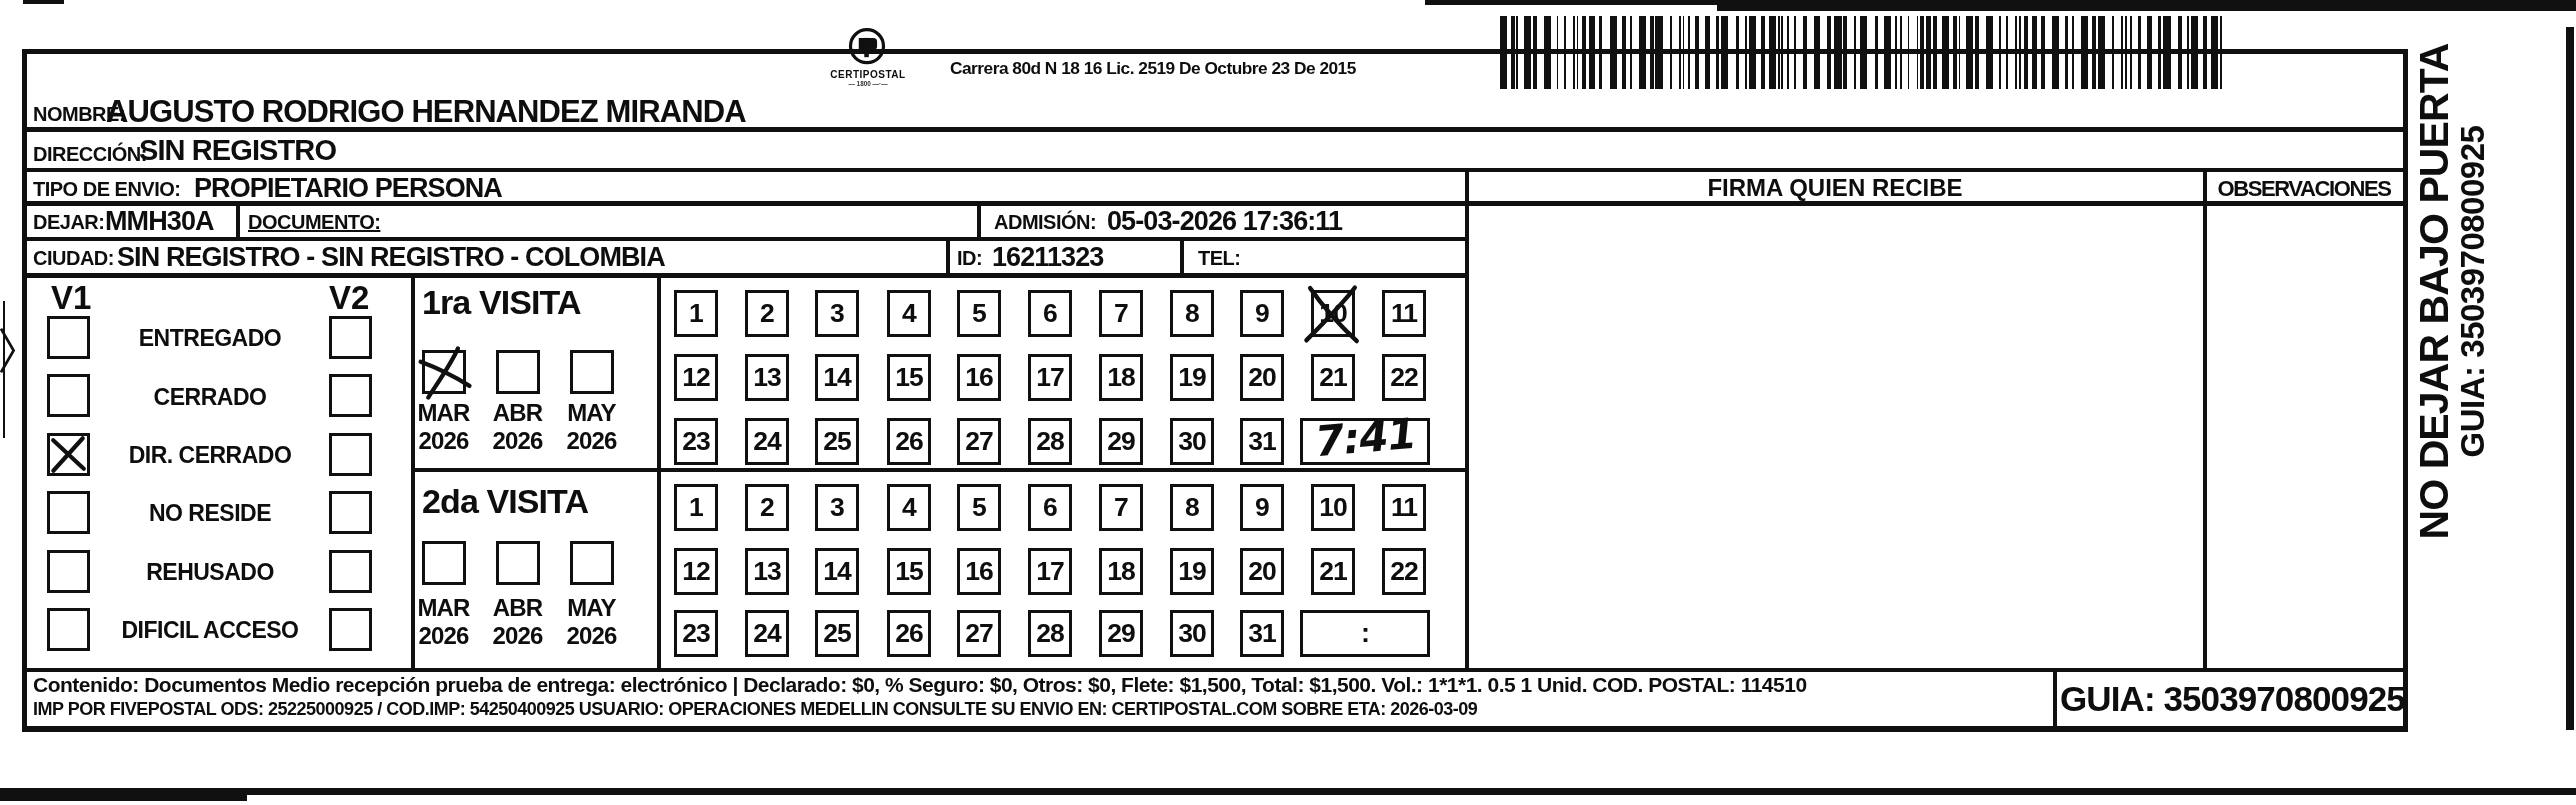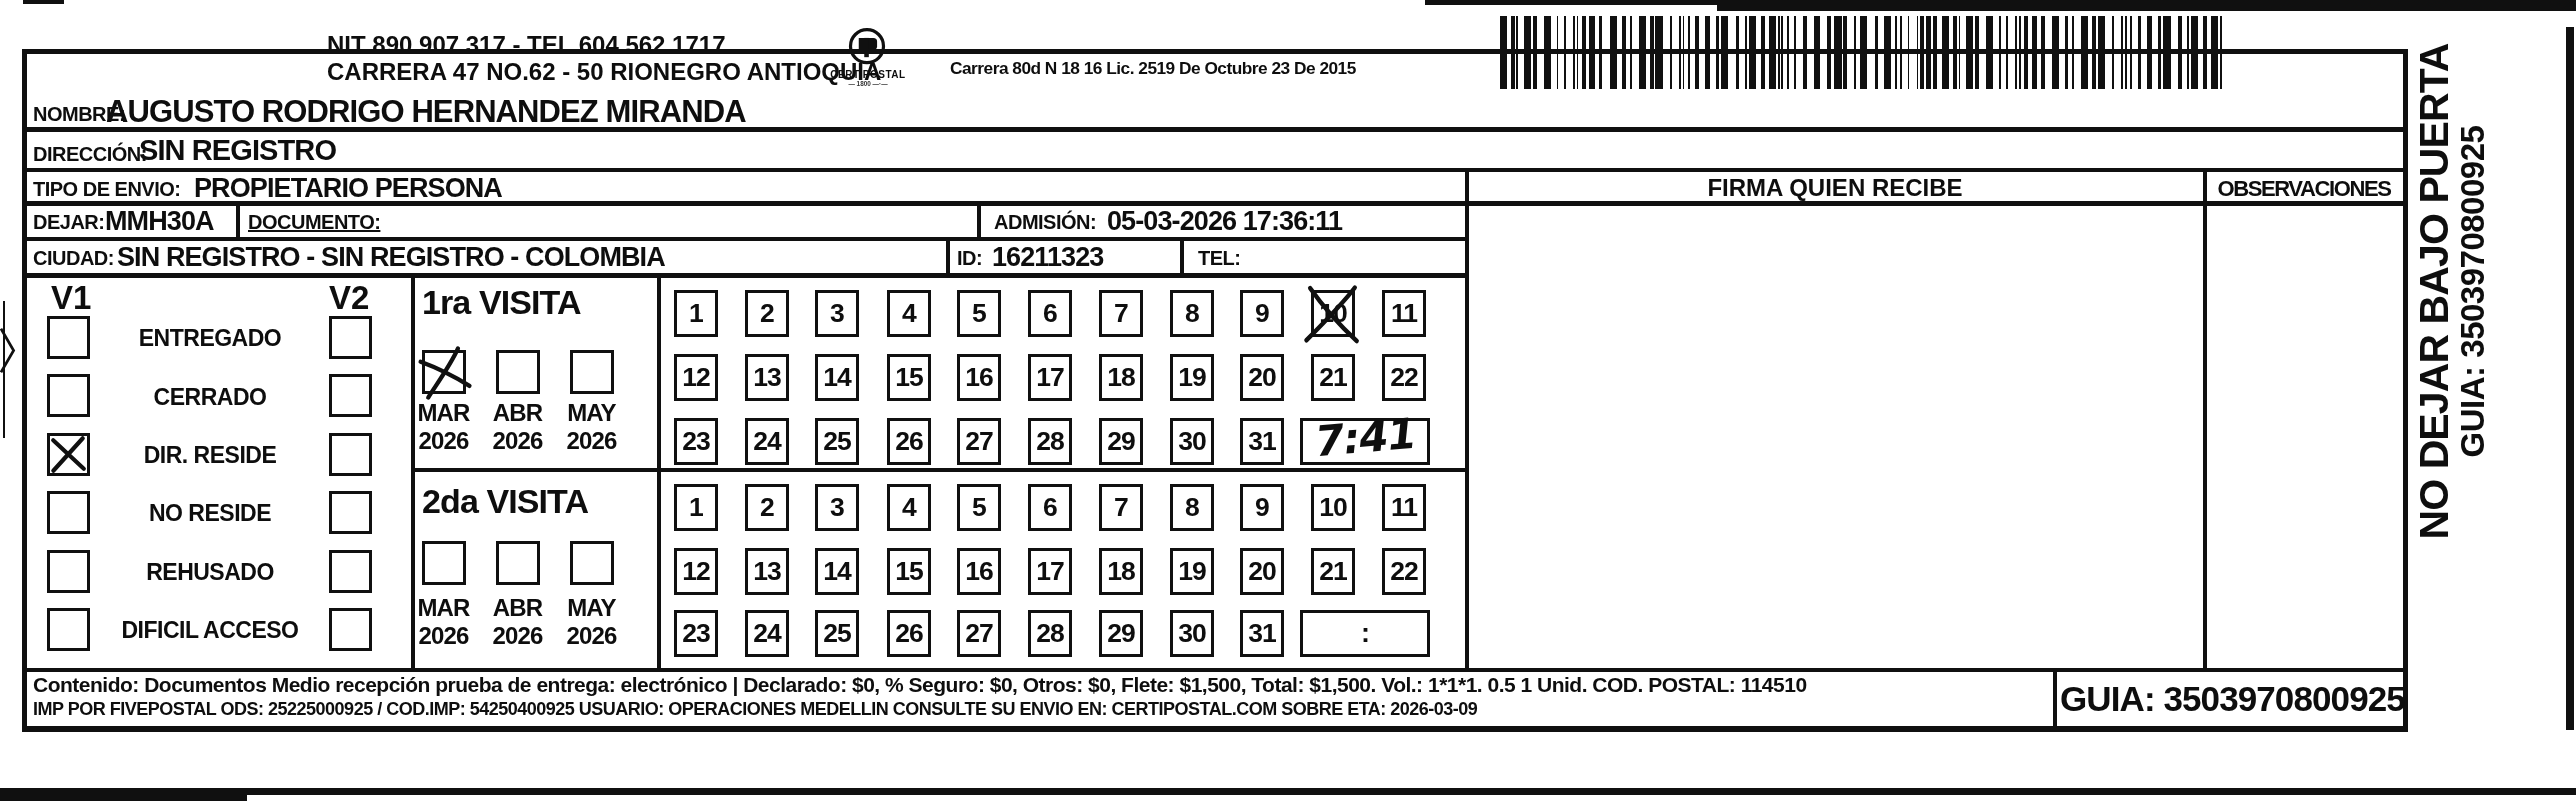--- a/index.html
+++ b/index.html
@@ -23,24 +23,20 @@
   #barcode{position:absolute;left:1500px;top:16.4px;width:731px;height:73px;display:flex;overflow:hidden;}
   #barcode div{height:100%;flex:none;}
   svg.xmark{position:absolute;left:0;top:0;width:100%;height:100%;overflow:visible;}
 </style>
 </head>
 <body>
 
 <div id="sheet">
 
 
-  <div class="abs" style="left:327px;top:31px;font-size:24px;line-height:27px;">
-    <div>NIT 890 907 317 - TEL 604 562 1717</div>
-    <div>CARRERA 47 NO.62 - 50 RIONEGRO ANTIOQUIA</div>
-  </div>
 
   <svg class="abs" style="left:845px;top:25.6px;" width="44" height="44" viewBox="0 0 48 48">
     <circle cx="24" cy="22" r="18" fill="none" stroke="#101010" stroke-width="3.5"></circle>
     <path d="M15 13 h16 a4 4 0 0 1 4 4 v5 a4 4 0 0 1 -4 4 h-16 z" fill="#101010"></path>
     <rect x="21" y="13" width="5" height="21" fill="#101010"></rect>
   </svg>
   <div class="abs" style="left:825px;top:69px;width:86px;font-size:10px;text-align:center;letter-spacing:0.5px;">CERTIPOSTAL</div>
   <div class="abs" style="left:825px;top:80px;width:86px;font-size:6.4px;text-align:center;color:#333;">— 1800 —·—</div>
 
   <div class="abs" style="left:950px;top:58px;font-size:17.3px;letter-spacing:-0.5px;white-space:nowrap;">Carrera 80d N 18 16  Lic. 2519 De Octubre 23 De 2015</div>
@@ -296,21 +292,21 @@
     <div class="box" style="left: 47px; top: 374px; width: 43px; height: 43px;"></div>
     <div class="box" style="left: 329px; top: 374px; width: 43px; height: 43px;"></div>
     <div class="stlabel" style="left: 95px; top: 384px; width: 230px;">CERRADO</div>
     <div class="box" style="left: 47px; top: 433px; width: 43px; height: 43px;">
       <svg class="xmark" viewBox="0 0 40 40" preserveAspectRatio="none" style="transform: rotate(-2deg);">
         <path d="M4 4 L36 36" fill="none" stroke="#101010" stroke-width="4.5" stroke-linecap="round"></path>
         <path d="M36 3 L3 37" fill="none" stroke="#101010" stroke-width="4.5" stroke-linecap="round"></path>
       </svg>
     </div>
     <div class="box" style="left: 329px; top: 433px; width: 43px; height: 43px;"></div>
-    <div class="stlabel" style="left: 95px; top: 442px; width: 230px;">DIR. RESIDE</div>
+    <div class="stlabel" style="left: 95px; top: 442px; width: 230px;">DIR. CERRADO</div>
     <div class="box" style="left: 47px; top: 491px; width: 43px; height: 43px;"></div>
     <div class="box" style="left: 329px; top: 491px; width: 43px; height: 43px;"></div>
     <div class="stlabel" style="left: 95px; top: 500px; width: 230px;">NO RESIDE</div>
     <div class="box" style="left: 47px; top: 550px; width: 43px; height: 43px;"></div>
     <div class="box" style="left: 329px; top: 550px; width: 43px; height: 43px;"></div>
     <div class="stlabel" style="left: 95px; top: 559px; width: 230px;">REHUSADO</div>
     <div class="box" style="left: 47px; top: 608px; width: 43px; height: 43px;"></div>
     <div class="box" style="left: 329px; top: 608px; width: 43px; height: 43px;"></div>
     <div class="stlabel" style="left: 95px; top: 617px; width: 230px;">DIFICIL ACCESO</div>
     <div class="box" style="left: 422px; top: 350px; width: 44px; height: 44px;">

